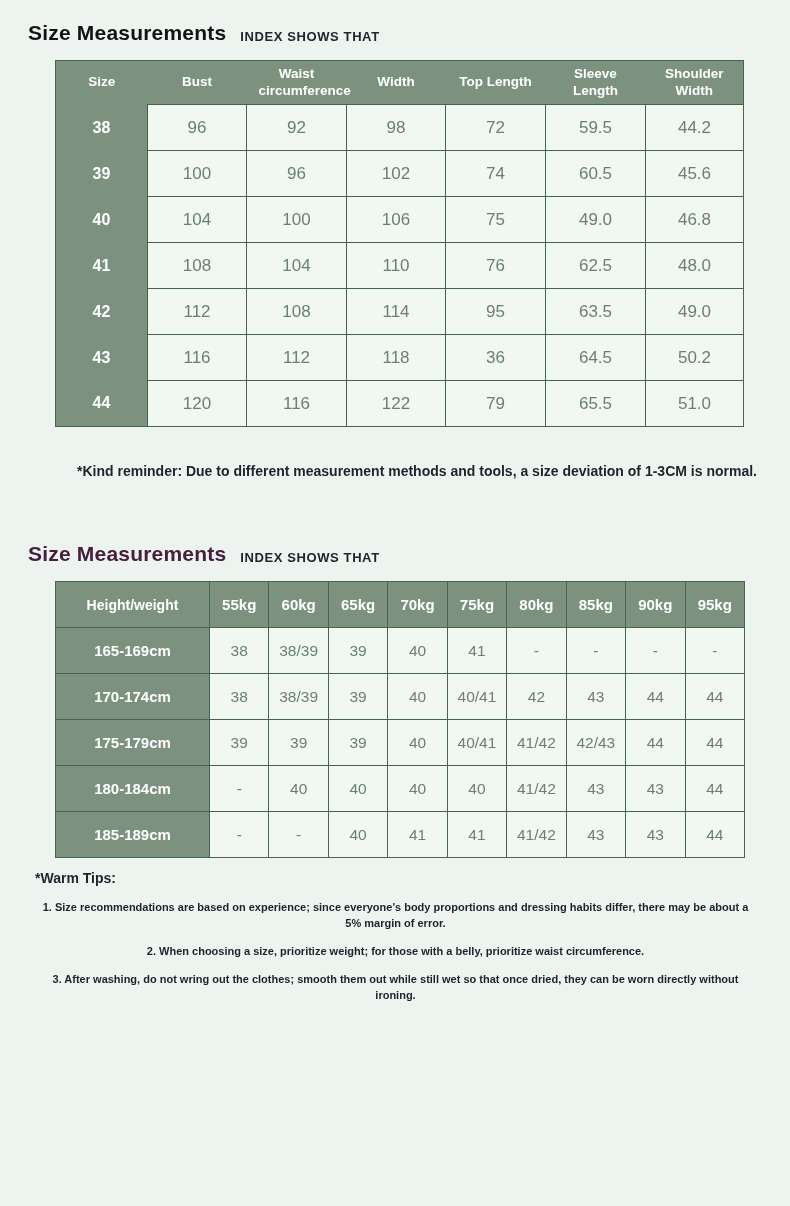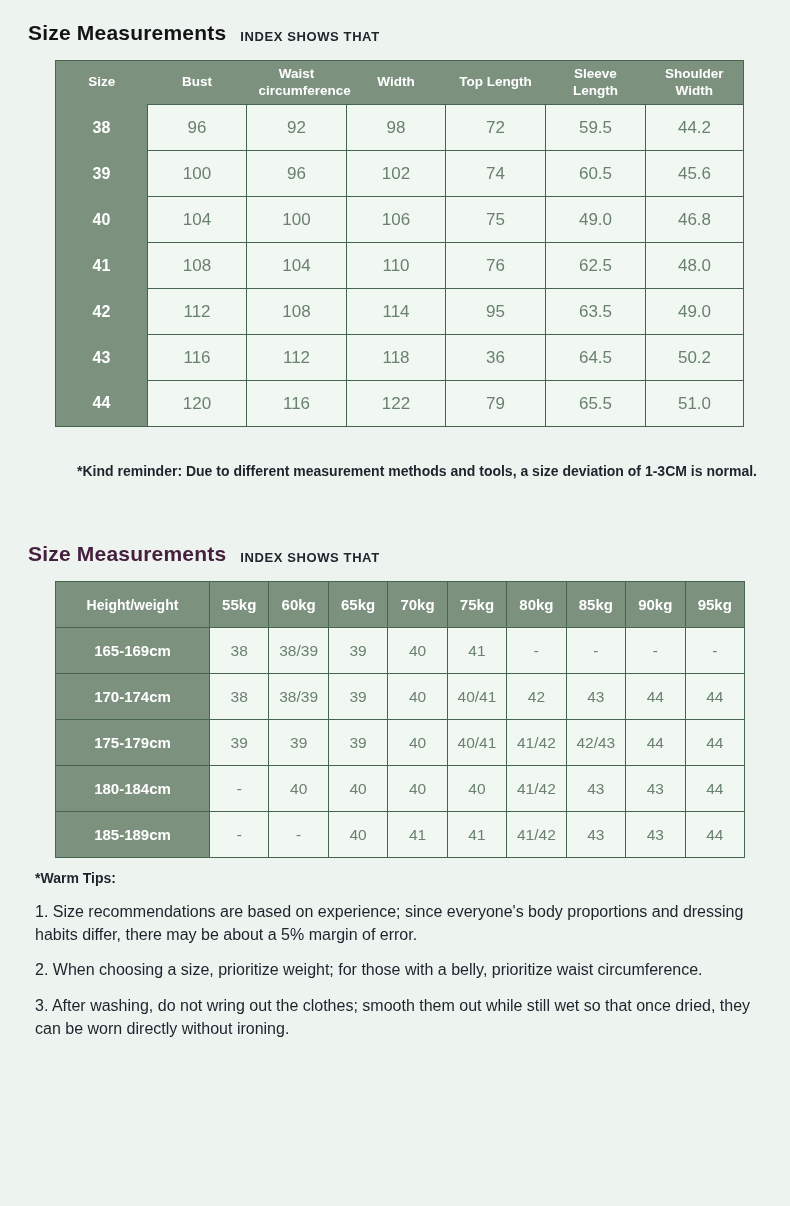--- a/index.html
+++ b/index.html
@@ -112,25 +112,26 @@
   }
   .tips{
     margin:12px 34px 0 35px;
   }
   .tips-title{
     font-size:14px;
     font-weight:700;
     margin-bottom:14px;
   }
   .tip{
-    font-size:16px;
-    font-weight:400;
+    font-size:11px;
+    font-weight:700;
     line-height:1.45;
     margin-bottom:12px;
     color:var(--ink);
+    text-align:center;
   }
 </style>
 </head>
 <body>
 
 <div class="title-row first">
   <div class="big-title">Size Measurements</div>
   <div class="sub-title">INDEX SHOWS THAT</div>
 </div>
 

